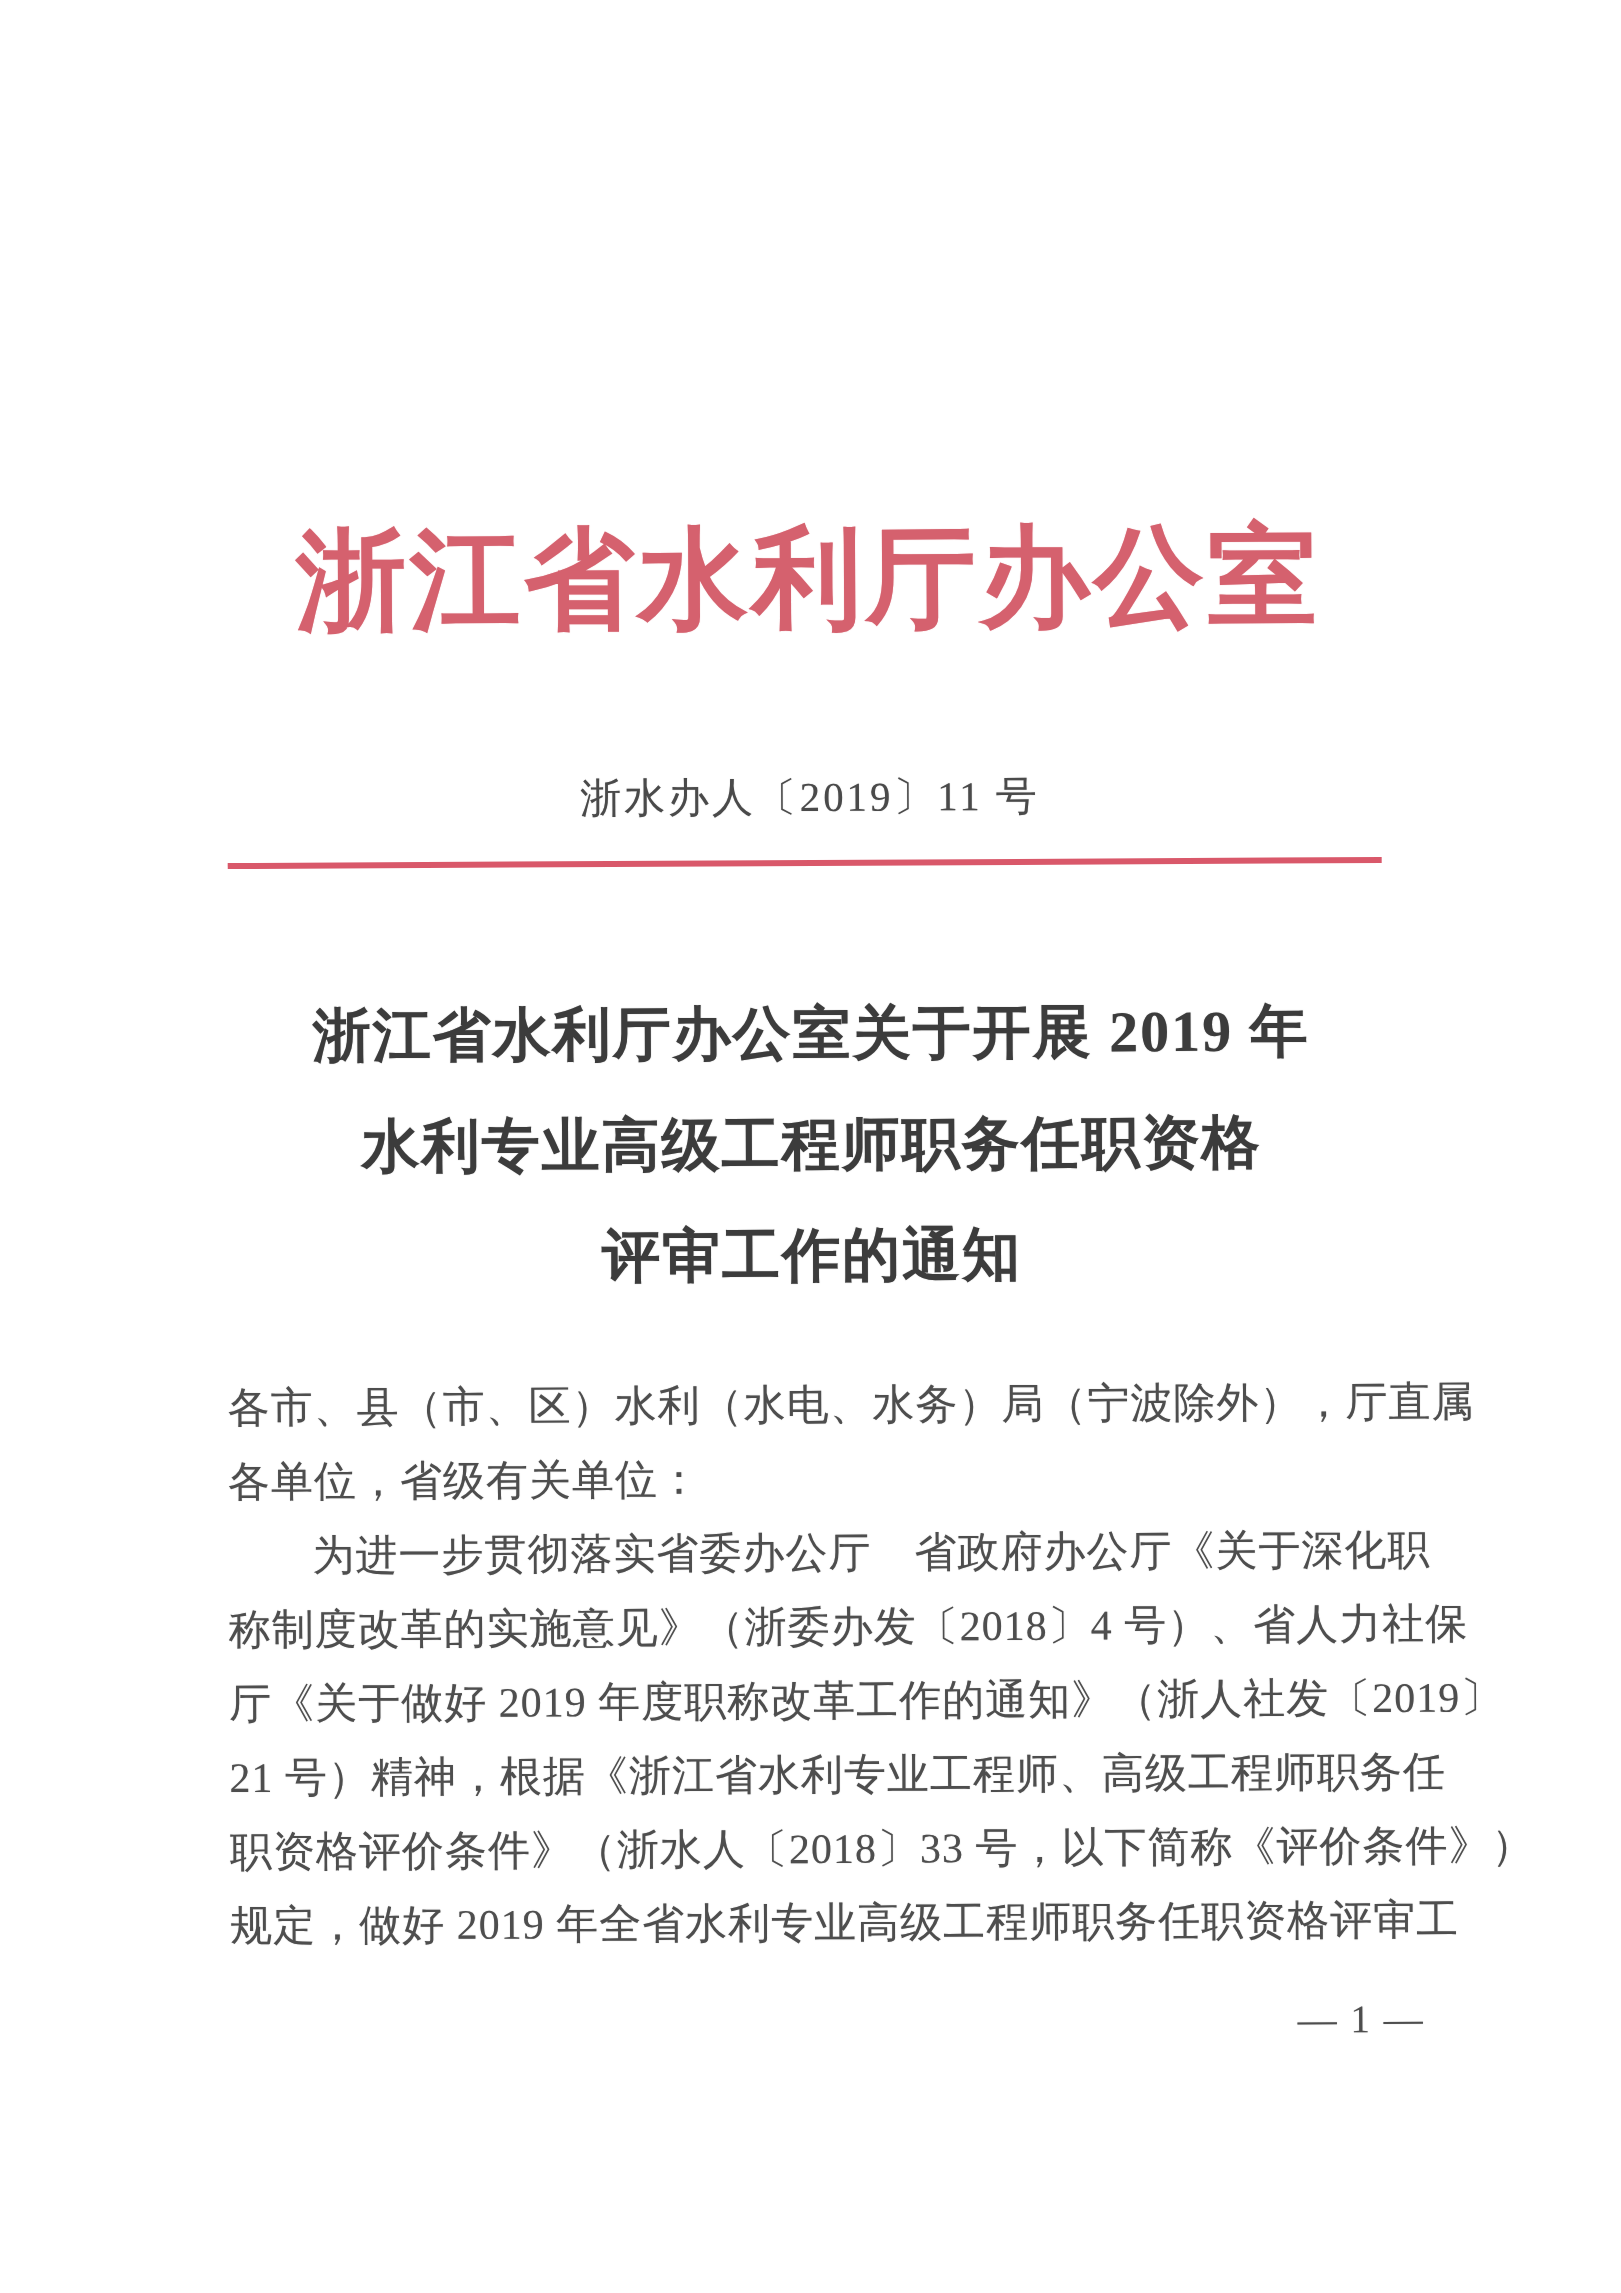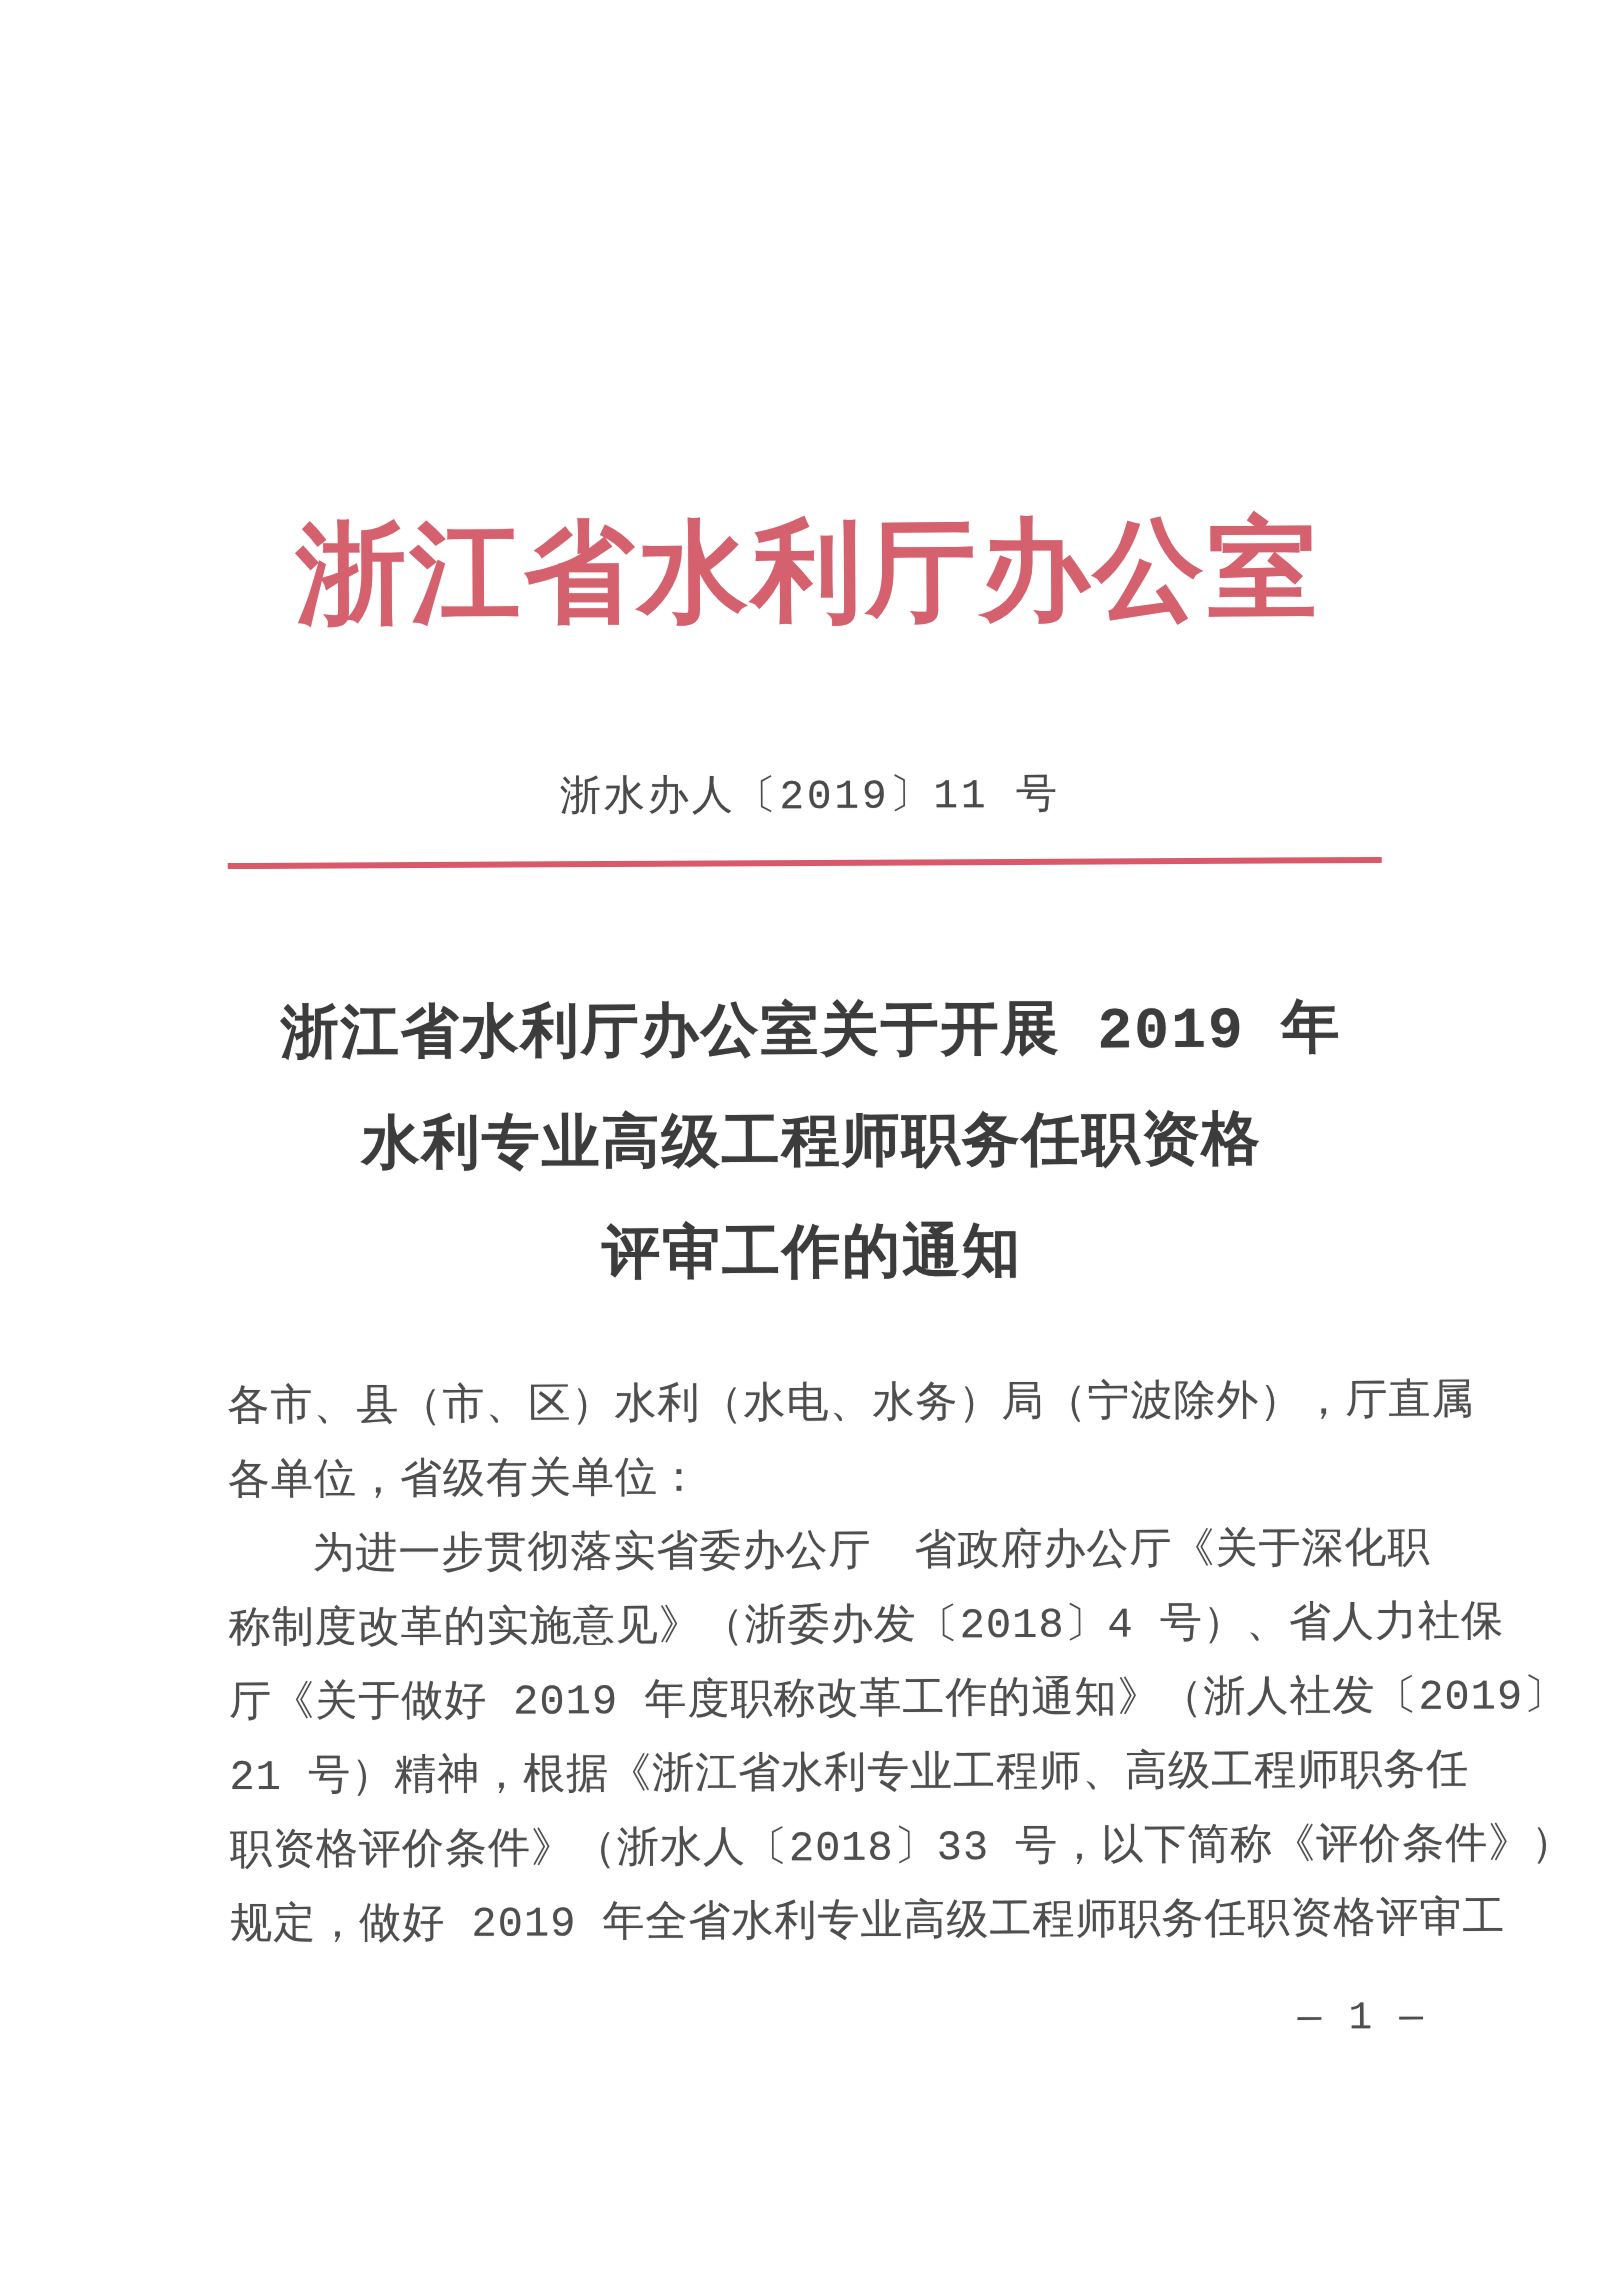--- a/index.html
+++ b/index.html
@@ -11,21 +11,20 @@
     width: 1621px;
     height: 2294px;
     position: relative;
     overflow: hidden;
     font-family: "Liberation Serif", "DejaVu Serif", serif;
   }
   .page {
     position: absolute;
     inset: 0;
     background: #ffffff;
-    font-family: Liberation Mono, monospace;
   }
   
   .scan {
     position: absolute;
     inset: 0;
     transform: rotate(-0.3deg);
     transform-origin: 50% 40%;
   }
   .masthead {
     position: absolute;

